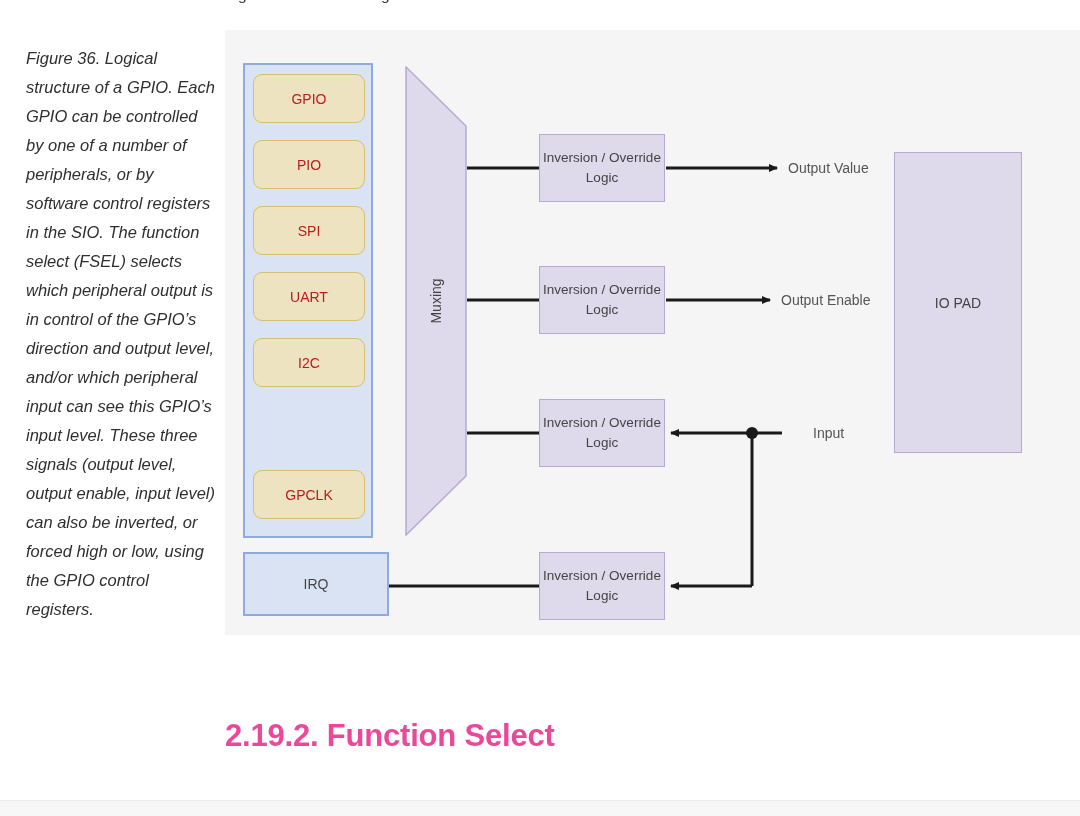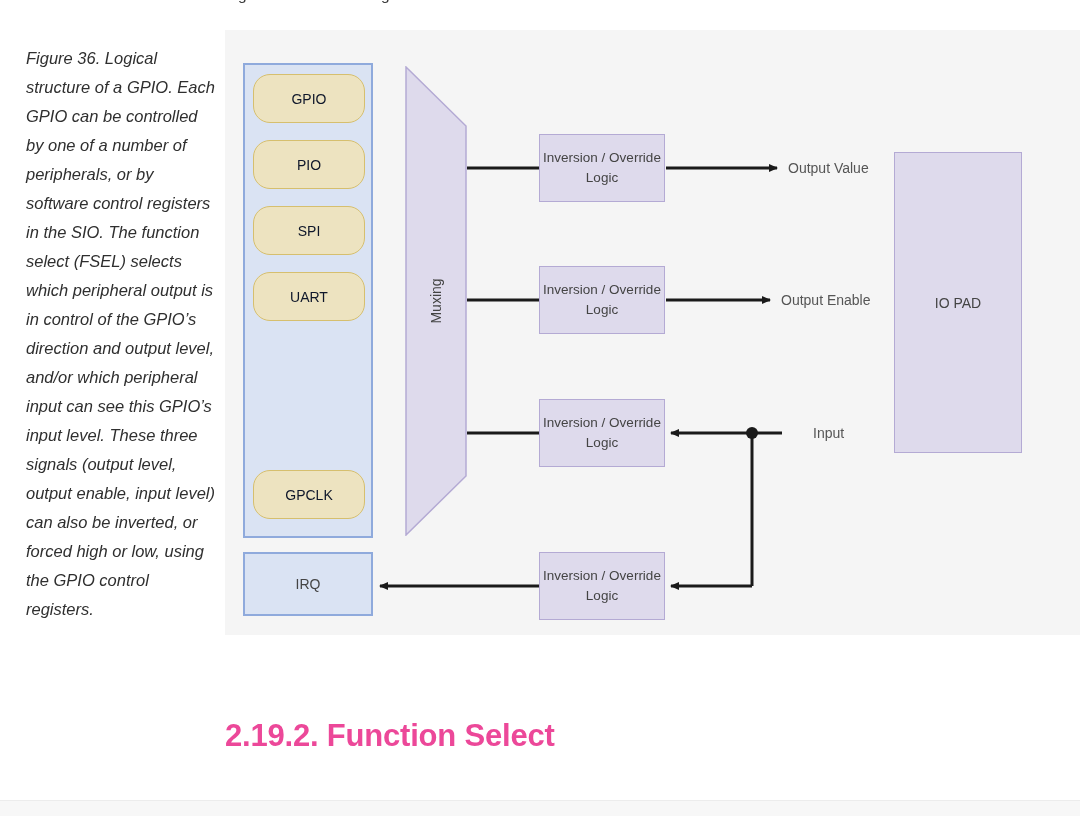--- a/index.html
+++ b/index.html
@@ -56,33 +56,33 @@
     background: #dae3f3;
     border: 2px solid #8faadc;
   }
   .periph {
     position: absolute;
     left: 8px;
     width: 112px; height: 49px;
     background: #edе3c0;
     background: #ede3c0;
     border: 1px solid #d6bf6e;
-    border-radius: 17px;
-    display: flex;
-    align-items: center;
-    justify-content: center;
-    font-size: 14px;
-    color: #0f172a;
+    border-radius: 9px;
+    display: flex;
+    align-items: center;
+    justify-content: center;
+    font-size: 14px;
+    color: #b91c1c;
   }
 
   
   .irq-box {
     position: absolute;
     left: 18px; top: 522px;
-    width: 130px; height: 64px;
+    width: 146px; height: 64px;
     background: #dae3f3;
     border: 2px solid #8faadc;
     display: flex;
     align-items: center;
     justify-content: center;
     font-size: 14px;
     color: #444444;
   }
 
   
@@ -209,20 +209,21 @@
         <line x1="314" y1="556" x2="155" y2="556" marker-end="url(#ah)"></line>
       </g>
       <circle cx="527" cy="403" r="6" fill="#1a1a1a"></circle>
     </svg>
 
     <div class="periph-box">
       <div class="periph" style="top:9px">GPIO</div>
       <div class="periph" style="top:75px">PIO</div>
       <div class="periph" style="top:141px">SPI</div>
       <div class="periph" style="top:207px">UART</div>
+      <div class="periph" style="top:273px">I2C</div>
       <div class="periph" style="top:405px">GPCLK</div>
     </div>
 
     <div class="irq-box">IRQ</div>
 
     <div class="mux">
       <svg width="62" height="470" viewBox="0 0 62 470">
         <polygon points="1,1 61,60 61,410 1,469" fill="#dedaec" stroke="#b4aad4" stroke-width="1.5"></polygon>
       </svg>
       <div class="mux-label">

